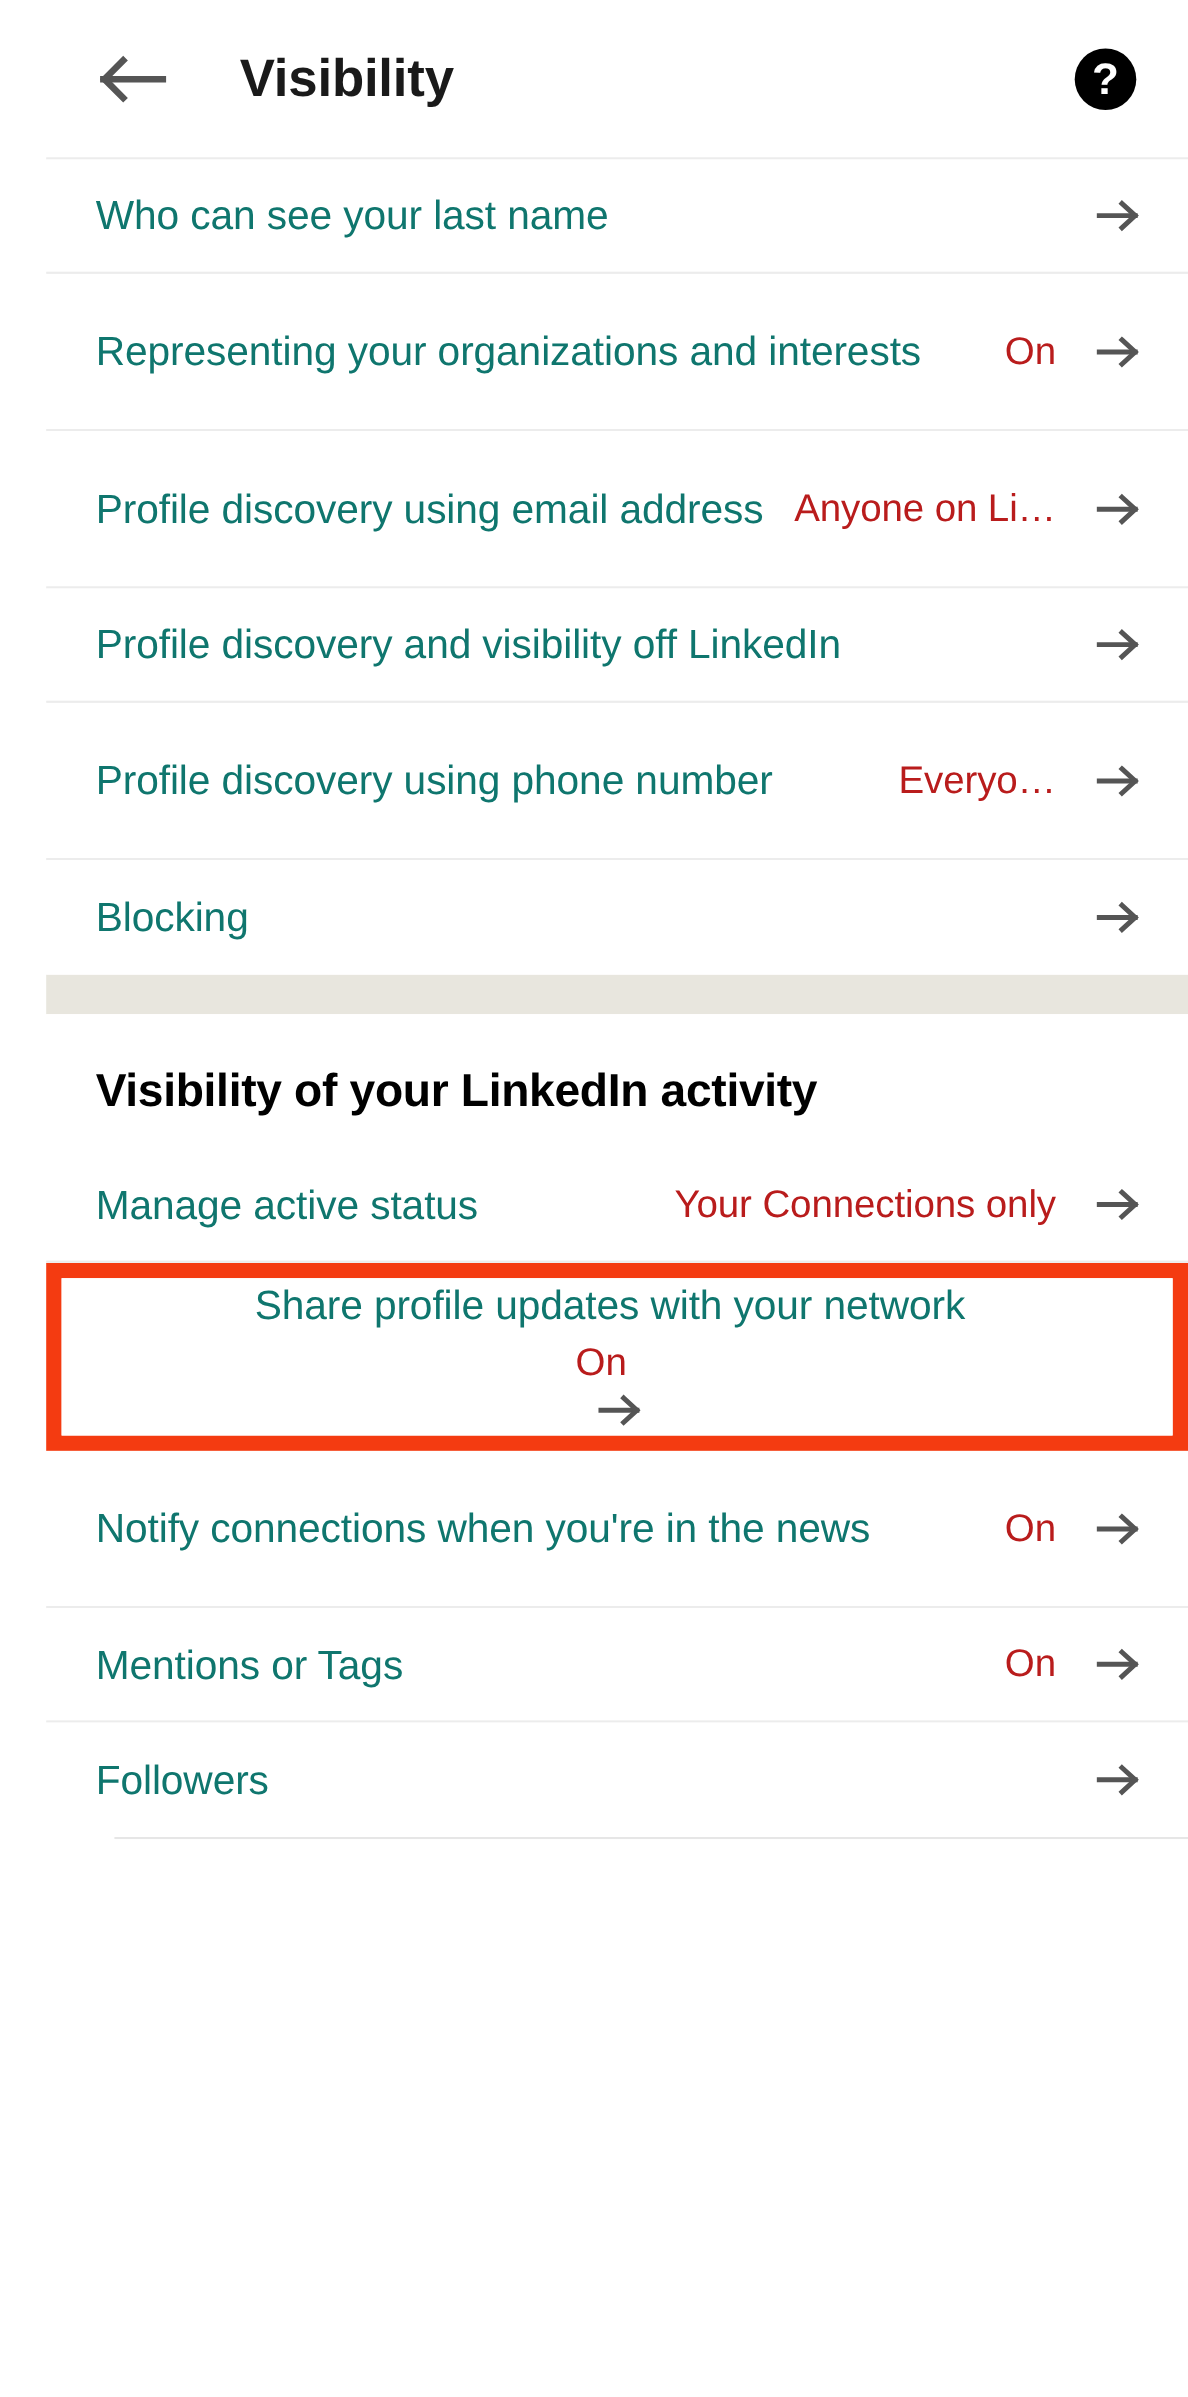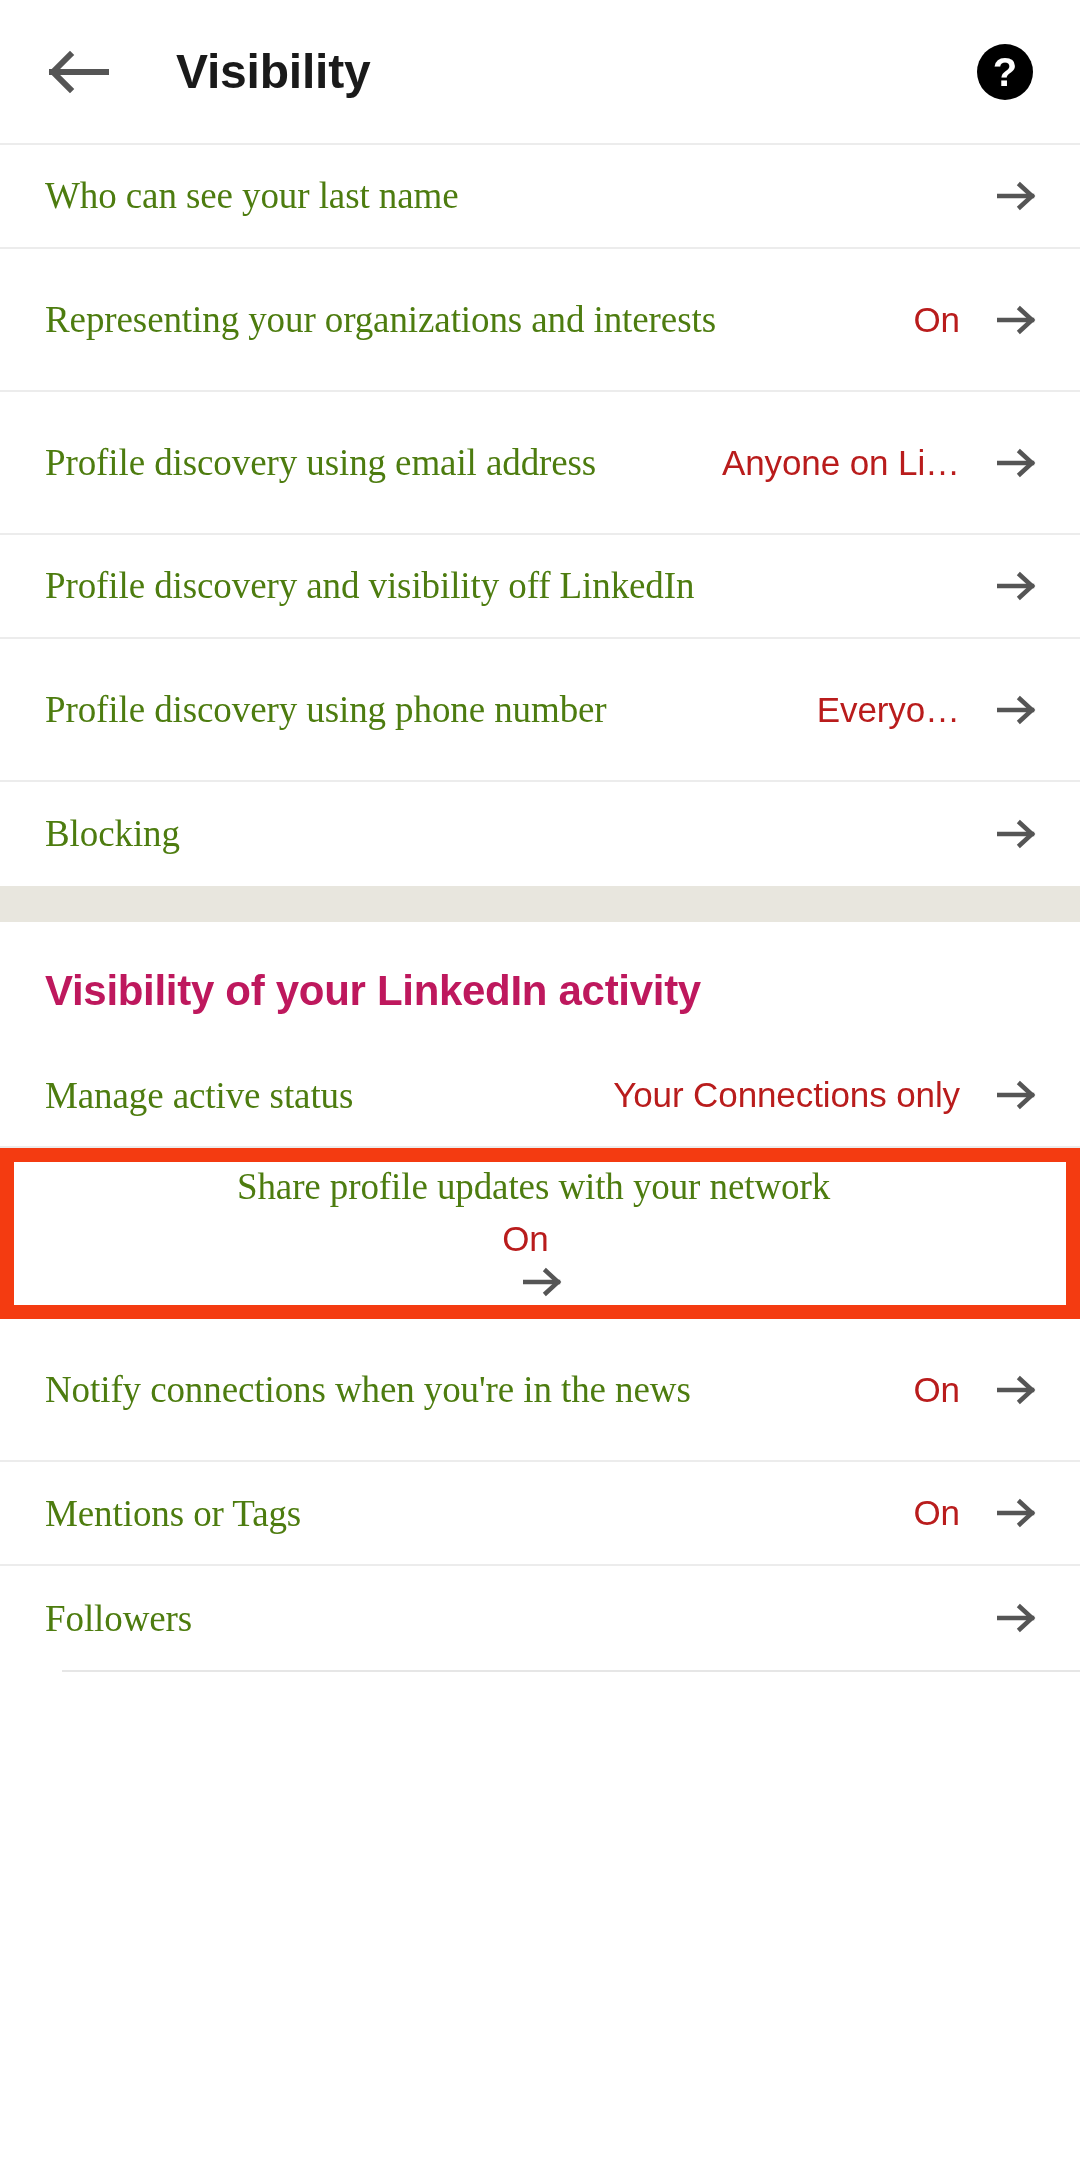--- a/index.html
+++ b/index.html
@@ -17,20 +17,21 @@
     overflow: hidden;
   }
 
   .screen {
     position: relative;
     width: 1080px;
     height: 1898px;
     background: #ffffff;
     display: flex;
     flex-direction: column;
+    padding-left: 42px;
   }
 
   
   .appbar {
     position: relative;
     height: 145px;
     flex: 0 0 145px;
     background: #ffffff;
     display: flex;
     align-items: center;
@@ -98,26 +99,25 @@
     align-items: center;
     padding: 0 40px 0 45px;
     background: #ffffff;
     cursor: pointer;
     border-bottom: 2px solid #ececec;
   }
   .row.no-border { border-bottom: none; }
 
   .row-label {
     font-size: 37px;
-    color: #4d7c0f;
+    color: #0f766e;
     line-height: 1.33;
     flex: 1 1 auto;
     padding-right: 18px;
     letter-spacing: -0.1px;
-    font-family: Liberation Serif, serif;
   }
 
   .row-value {
     font-size: 35px;
     color: #b91c1c;
     white-space: nowrap;
     flex: 0 0 auto;
     text-align: right;
     margin-right: 34px;
     letter-spacing: -0.1px;
@@ -146,21 +146,21 @@
   }
 
   
   .section-head {
     padding: 46px 45px 30px 45px;
     background: #ffffff;
   }
   .section-head h2 {
     font-size: 42px;
     font-weight: bold;
-    color: #be185d;
+    color: #000000;
     line-height: 1.1;
     letter-spacing: -0.3px;
   }
 
   
   .highlight-wrap {
     border: 14px solid #f43b11;
     background: #ffffff;
     width: 100%;
   }

